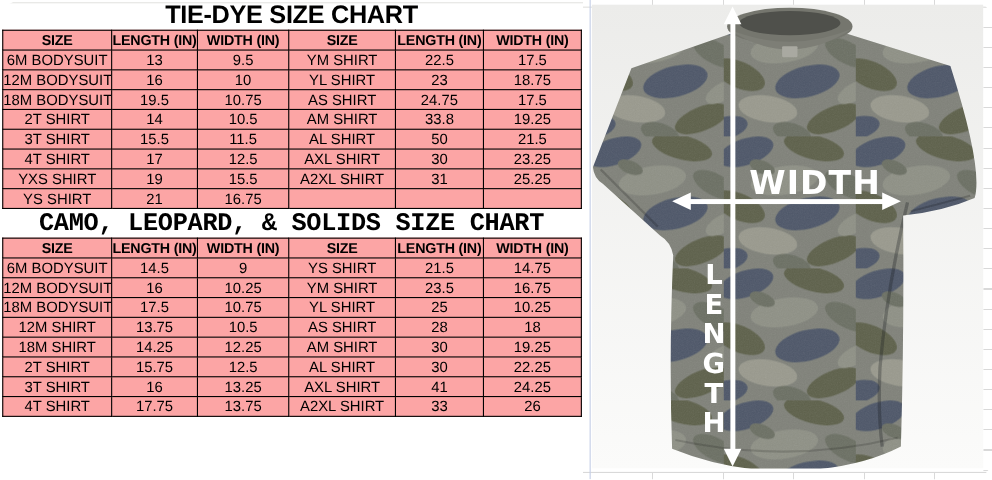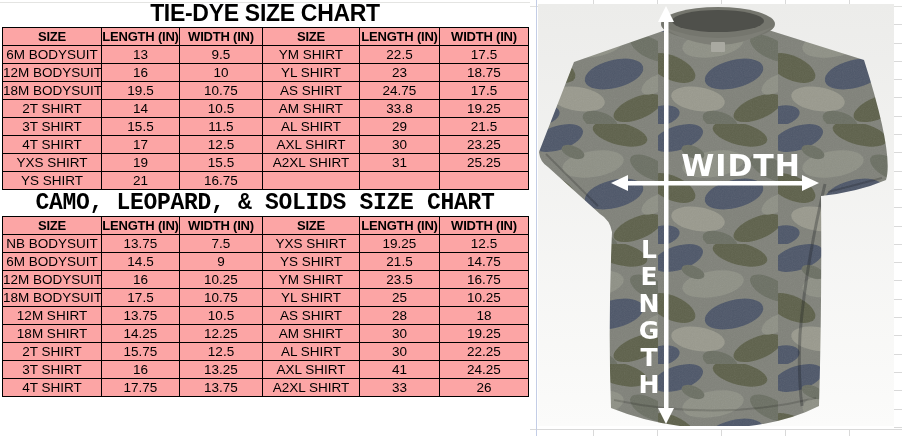--- a/index.html
+++ b/index.html
@@ -1,18 +1,18 @@
 <!DOCTYPE html>
 <html><head>
 <meta charset="utf-8">
 <style>
   html,body { margin:0; padding:0; background:#fff; }
   .screen {
     position:relative; width:902px; height:436px; background:#ffffff;
-    font-family:"Liberation Sans", sans-serif; overflow:hidden;
+    font-family:"Liberation Sans", sans-serif; overflow:hidden;border-radius:20px;
   }
   
   .grid-hline-left { position:absolute; left:0; top:2px; width:530px; height:1px; background:#e4e4e2; }
   .grid-top-ticks  { position:absolute; left:530px; top:0; width:372px; height:7px;
     background:repeating-linear-gradient(90deg, transparent 0 63px, #d9d9d9 63px 64px); }
   .grid-top-line   { position:absolute; left:530px; top:6px; width:372px; height:1px; background:#e0e0de; }
   .grid-right-strip{ position:absolute; left:894px; top:7px; width:8px; height:429px;
     background:repeating-linear-gradient(180deg, transparent 0 17.3px, #d9d9d9 17.3px 18.3px); }
   .grid-bottom-strip{ position:absolute; left:530px; top:429px; width:372px; height:7px;
     border-top:1px solid #d9d9d9;
@@ -108,21 +108,21 @@
               <td>10.5</td>
               <td>AM SHIRT</td>
               <td>33.8</td>
               <td>19.25</td>
             </tr>
             <tr>
               <td>3T SHIRT</td>
               <td>15.5</td>
               <td>11.5</td>
               <td>AL SHIRT</td>
-              <td>29</td>
+              <td>50</td>
               <td>21.5</td>
             </tr>
             <tr>
               <td>4T SHIRT</td>
               <td>17</td>
               <td>12.5</td>
               <td>AXL SHIRT</td>
               <td>30</td>
               <td>23.25</td>
             </tr>
@@ -160,28 +160,20 @@
             <tr>
               <th>SIZE</th>
               <th>LENGTH (IN)</th>
               <th>WIDTH (IN)</th>
               <th>SIZE</th>
               <th>LENGTH (IN)</th>
               <th>WIDTH (IN)</th>
             </tr>
           </thead>
           <tbody>
-            <tr>
-              <td>NB BODYSUIT</td>
-              <td>13.75</td>
-              <td>7.5</td>
-              <td>YXS SHIRT</td>
-              <td>19.25</td>
-              <td>12.5</td>
-            </tr>
             <tr>
               <td>6M BODYSUIT</td>
               <td>14.5</td>
               <td>9</td>
               <td>YS SHIRT</td>
               <td>21.5</td>
               <td>14.75</td>
             </tr>
             <tr>
               <td>12M BODYSUIT</td>

